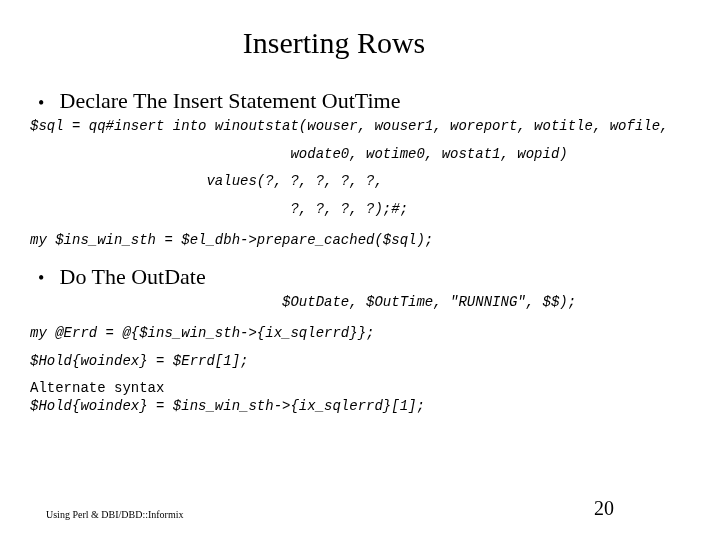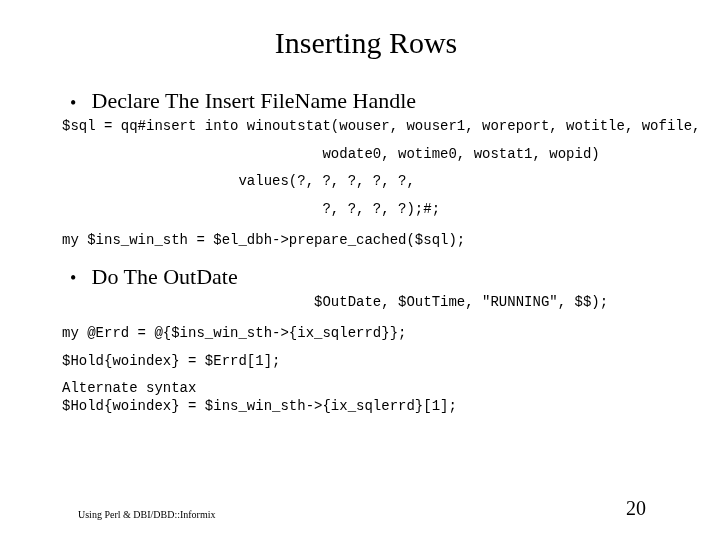--- a/index.html
+++ b/index.html
@@ -11,21 +11,20 @@
     font-family: "Times New Roman", Times, serif;
     color: #000;
     overflow: hidden;
   }
   .slide {
     position: relative;
     width: 654px;
     height: 540px;
     box-sizing: border-box;
     padding: 18px 16px 0 30px;
-    margin-left: 32px;
   }
   .title {
     text-align: center;
     font-size: 30px;
     font-weight: 400;
     margin: 8px 0 28px 0;
   }
   .bullet {
     font-size: 22px;
     margin: 6px 0 4px 0;
@@ -37,20 +36,21 @@
     vertical-align: middle;
     font-size: 18px;
     line-height: 1;
   }
   .code {
     font-family: "Courier New", Courier, monospace;
     font-size: 14px;
     line-height: 1.25;
     white-space: pre;
     margin: 2px 0 10px 0;
+    font-style: italic;
   }
   .alt-label {
     font-family: "Courier New", Courier, monospace;
     font-size: 14px;
     margin-top: 8px;
   }
   .footer-left {
     position: absolute;
     left: 46px;
     bottom: 20px;
@@ -65,21 +65,21 @@
 </style>
 </head>
 <body>
 
 <div class="slide">
 
   <div class="title">Inserting Rows</div>
 
   <div class="bullet">
     <span class="dot">•</span>
-    <span>Declare The Insert FileName Handle</span>
+    <span>Declare The Insert Statement OutTime</span>
   </div>
 
   <div class="code">$sql = qq#insert into winoutstat(wouser, wouser1, woreport, wotitle, wofile,</div>
   <div class="code">                               wodate0, wotime0, wostat1, wopid)</div>
   <div class="code">                     values(?, ?, ?, ?, ?,</div>
   <div class="code">                               ?, ?, ?, ?);#;</div>
 
   <div class="code" style="margin-top:14px;">my $ins_win_sth = $el_dbh-&gt;prepare_cached($sql);</div>
 
   <div class="bullet" style="margin-top:14px;">

